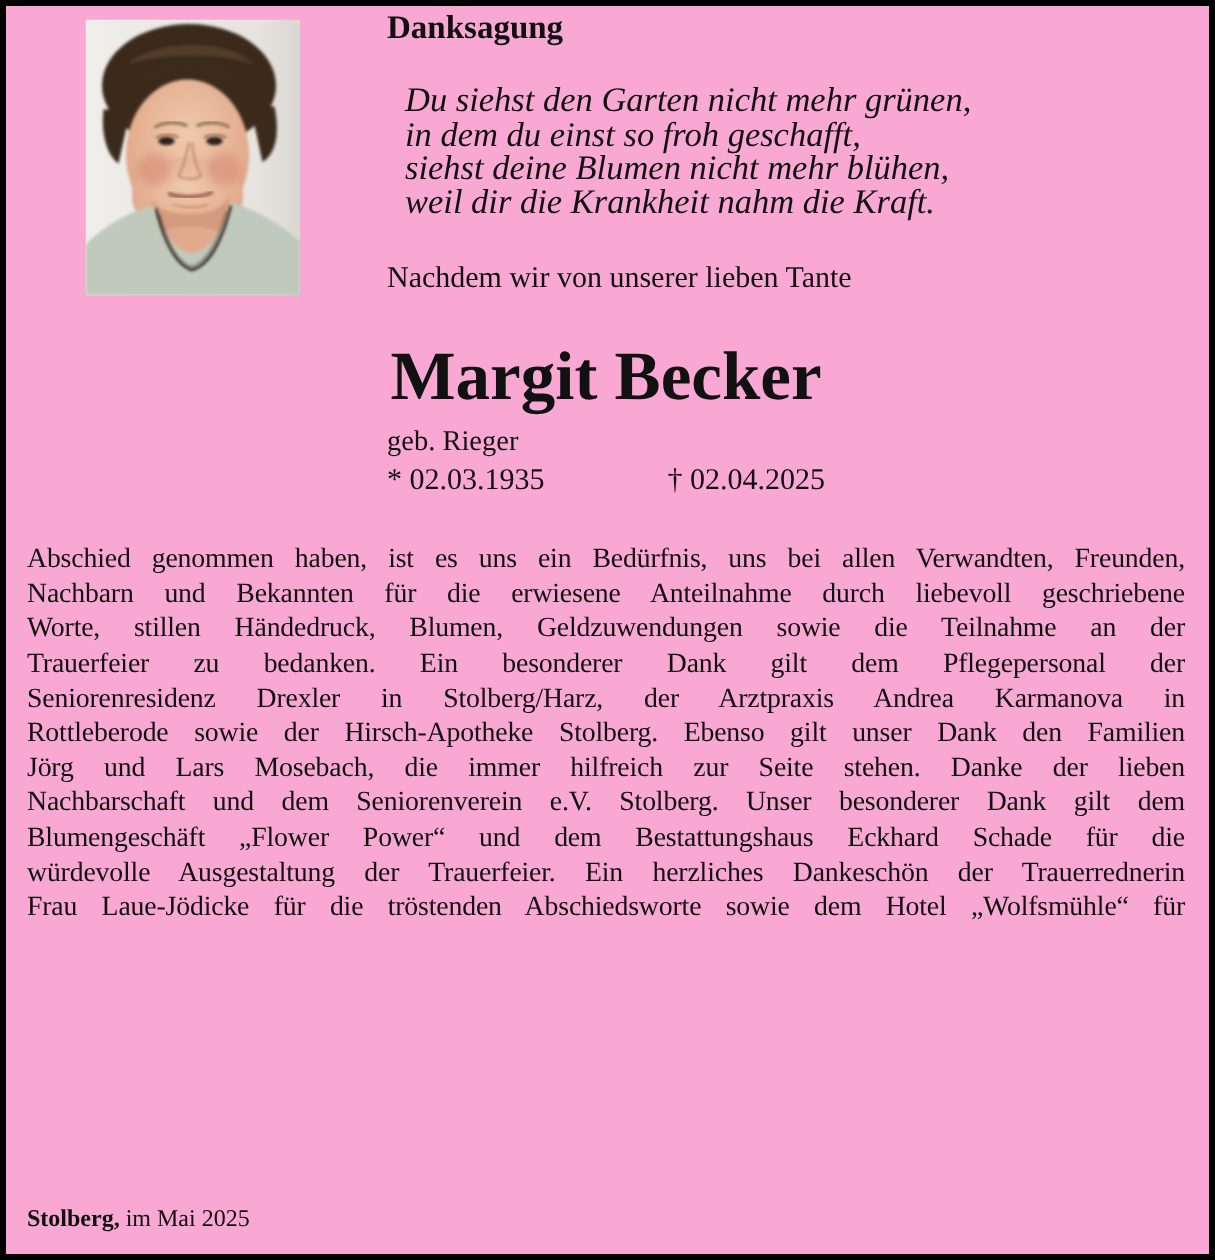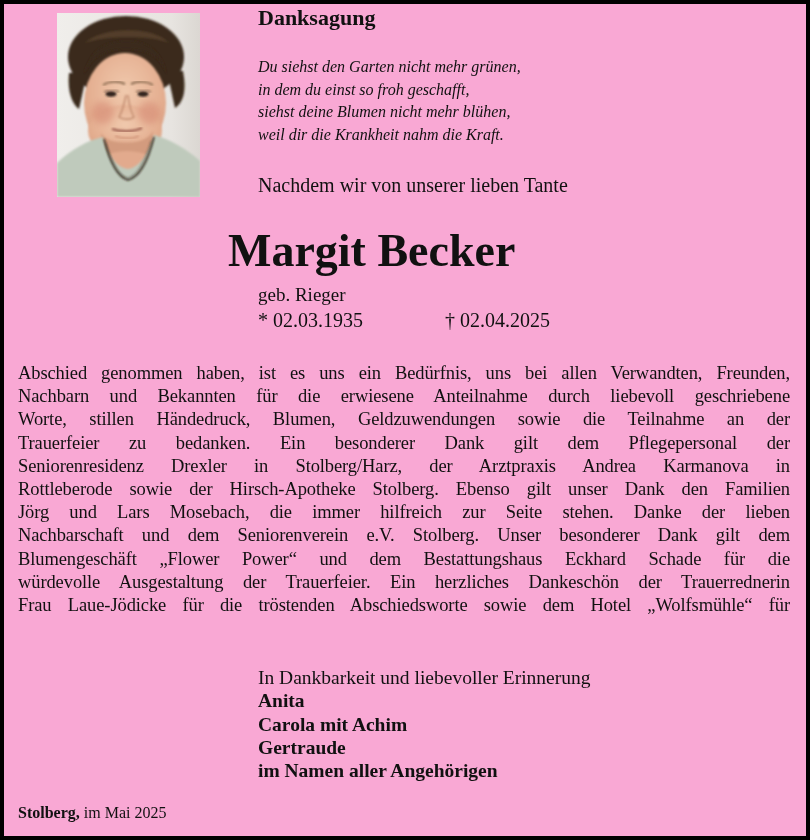--- a/index.html
+++ b/index.html
@@ -19,31 +19,31 @@
   .photo {
     position:absolute; left:57px; top:13px;
     width:143px; height:184px;
   }
   .head { position:absolute; left:258px; top:0; width:292px; }
   .title {
     position:absolute; left:0; top:5px;
     font-size:22px; font-weight:bold; white-space:nowrap;
   }
   .poem {
-    position:absolute; left:0; top:56px;
-    font-style:italic; font-size:16px; line-height:22.5px;
+    position:absolute; left:12px; top:56px;
+    font-style:italic; font-size:23px; line-height:22.5px;
     white-space:nowrap;
   }
   .intro {
     position:absolute; left:0; top:174px;
     font-size:20px; white-space:nowrap;
   }
   .name {
     position:absolute; left:-30px; top:224px; width:352px;
-    font-size:46px; font-weight:bold;
+    text-align:center; font-size:46px; font-weight:bold;
     white-space:nowrap;
   }
   .maiden {
     position:absolute; left:0; top:284px; width:292px;
     font-size:19px;
   }
   .dates {
     position:absolute; left:0; top:309px; width:292px;
     display:flex; justify-content:space-between;
     font-size:20px;
@@ -163,27 +163,20 @@
     <div class="body-line">Trauerfeier zu bedanken. Ein besonderer Dank gilt dem Pflegepersonal der</div>
     <div class="body-line">Seniorenresidenz Drexler in Stolberg/Harz, der Arztpraxis Andrea Karmanova in</div>
     <div class="body-line">Rottleberode sowie der Hirsch-Apotheke Stolberg. Ebenso gilt unser Dank den Familien</div>
     <div class="body-line">Jörg und Lars Mosebach, die immer hilfreich zur Seite stehen. Danke der lieben</div>
     <div class="body-line">Nachbarschaft und dem Seniorenverein e.V. Stolberg. Unser besonderer Dank gilt dem</div>
     <div class="body-line">Blumengeschäft „Flower Power“ und dem Bestattungshaus Eckhard Schade für die</div>
     <div class="body-line">würdevolle Ausgestaltung der Trauerfeier. Ein herzliches Dankeschön der Trauerrednerin</div>
     <div class="body-line">Frau Laue-Jödicke für die tröstenden Abschiedsworte sowie dem Hotel „Wolfsmühle“ für</div>
   </div>
 
-  <div class="closing">
-    <div>In Dankbarkeit und liebevoller Erinnerung</div>
-    <div class="bold-name">Anita</div>
-    <div class="bold-name">Carola mit Achim</div>
-    <div class="bold-name">Gertraude</div>
-    <div class="bold-name">im Namen aller Angehörigen</div>
-  </div>
 
   <div class="footer">
     <span class="place">Stolberg,</span>
     <span>im Mai 2025</span>
   </div>
 
   <div class="frame"></div>
 </div>
 
 </body></html>

